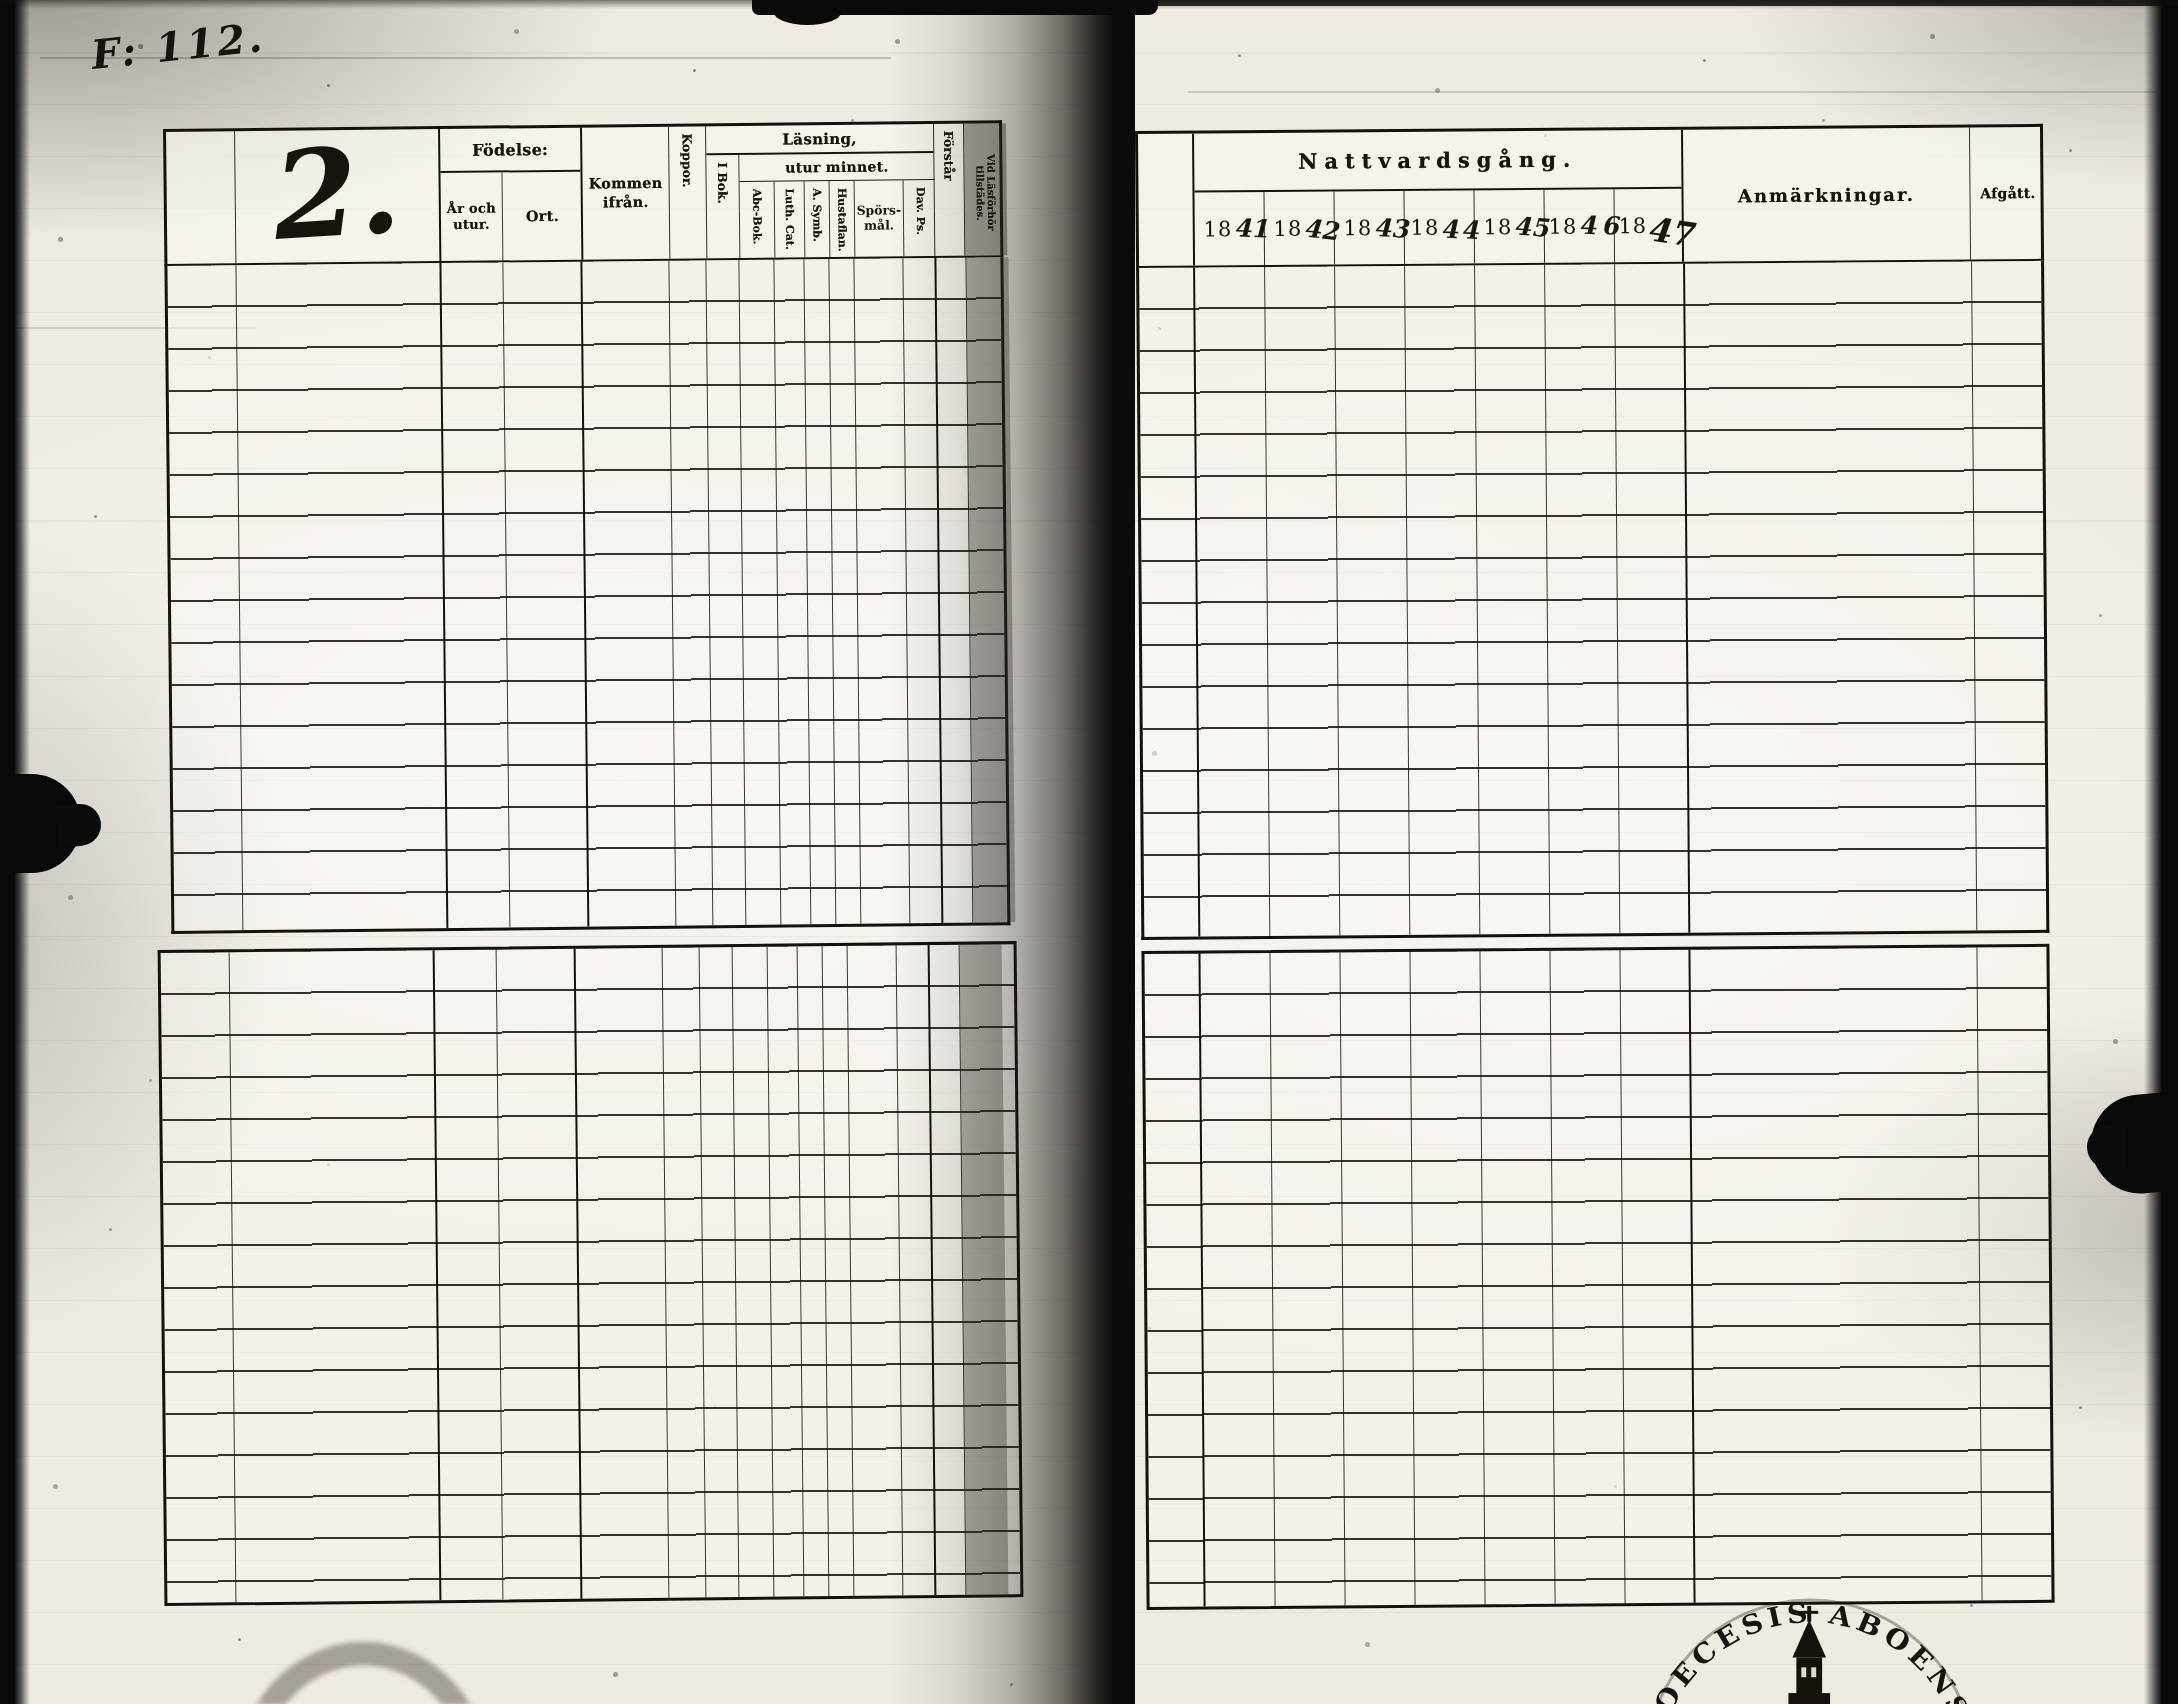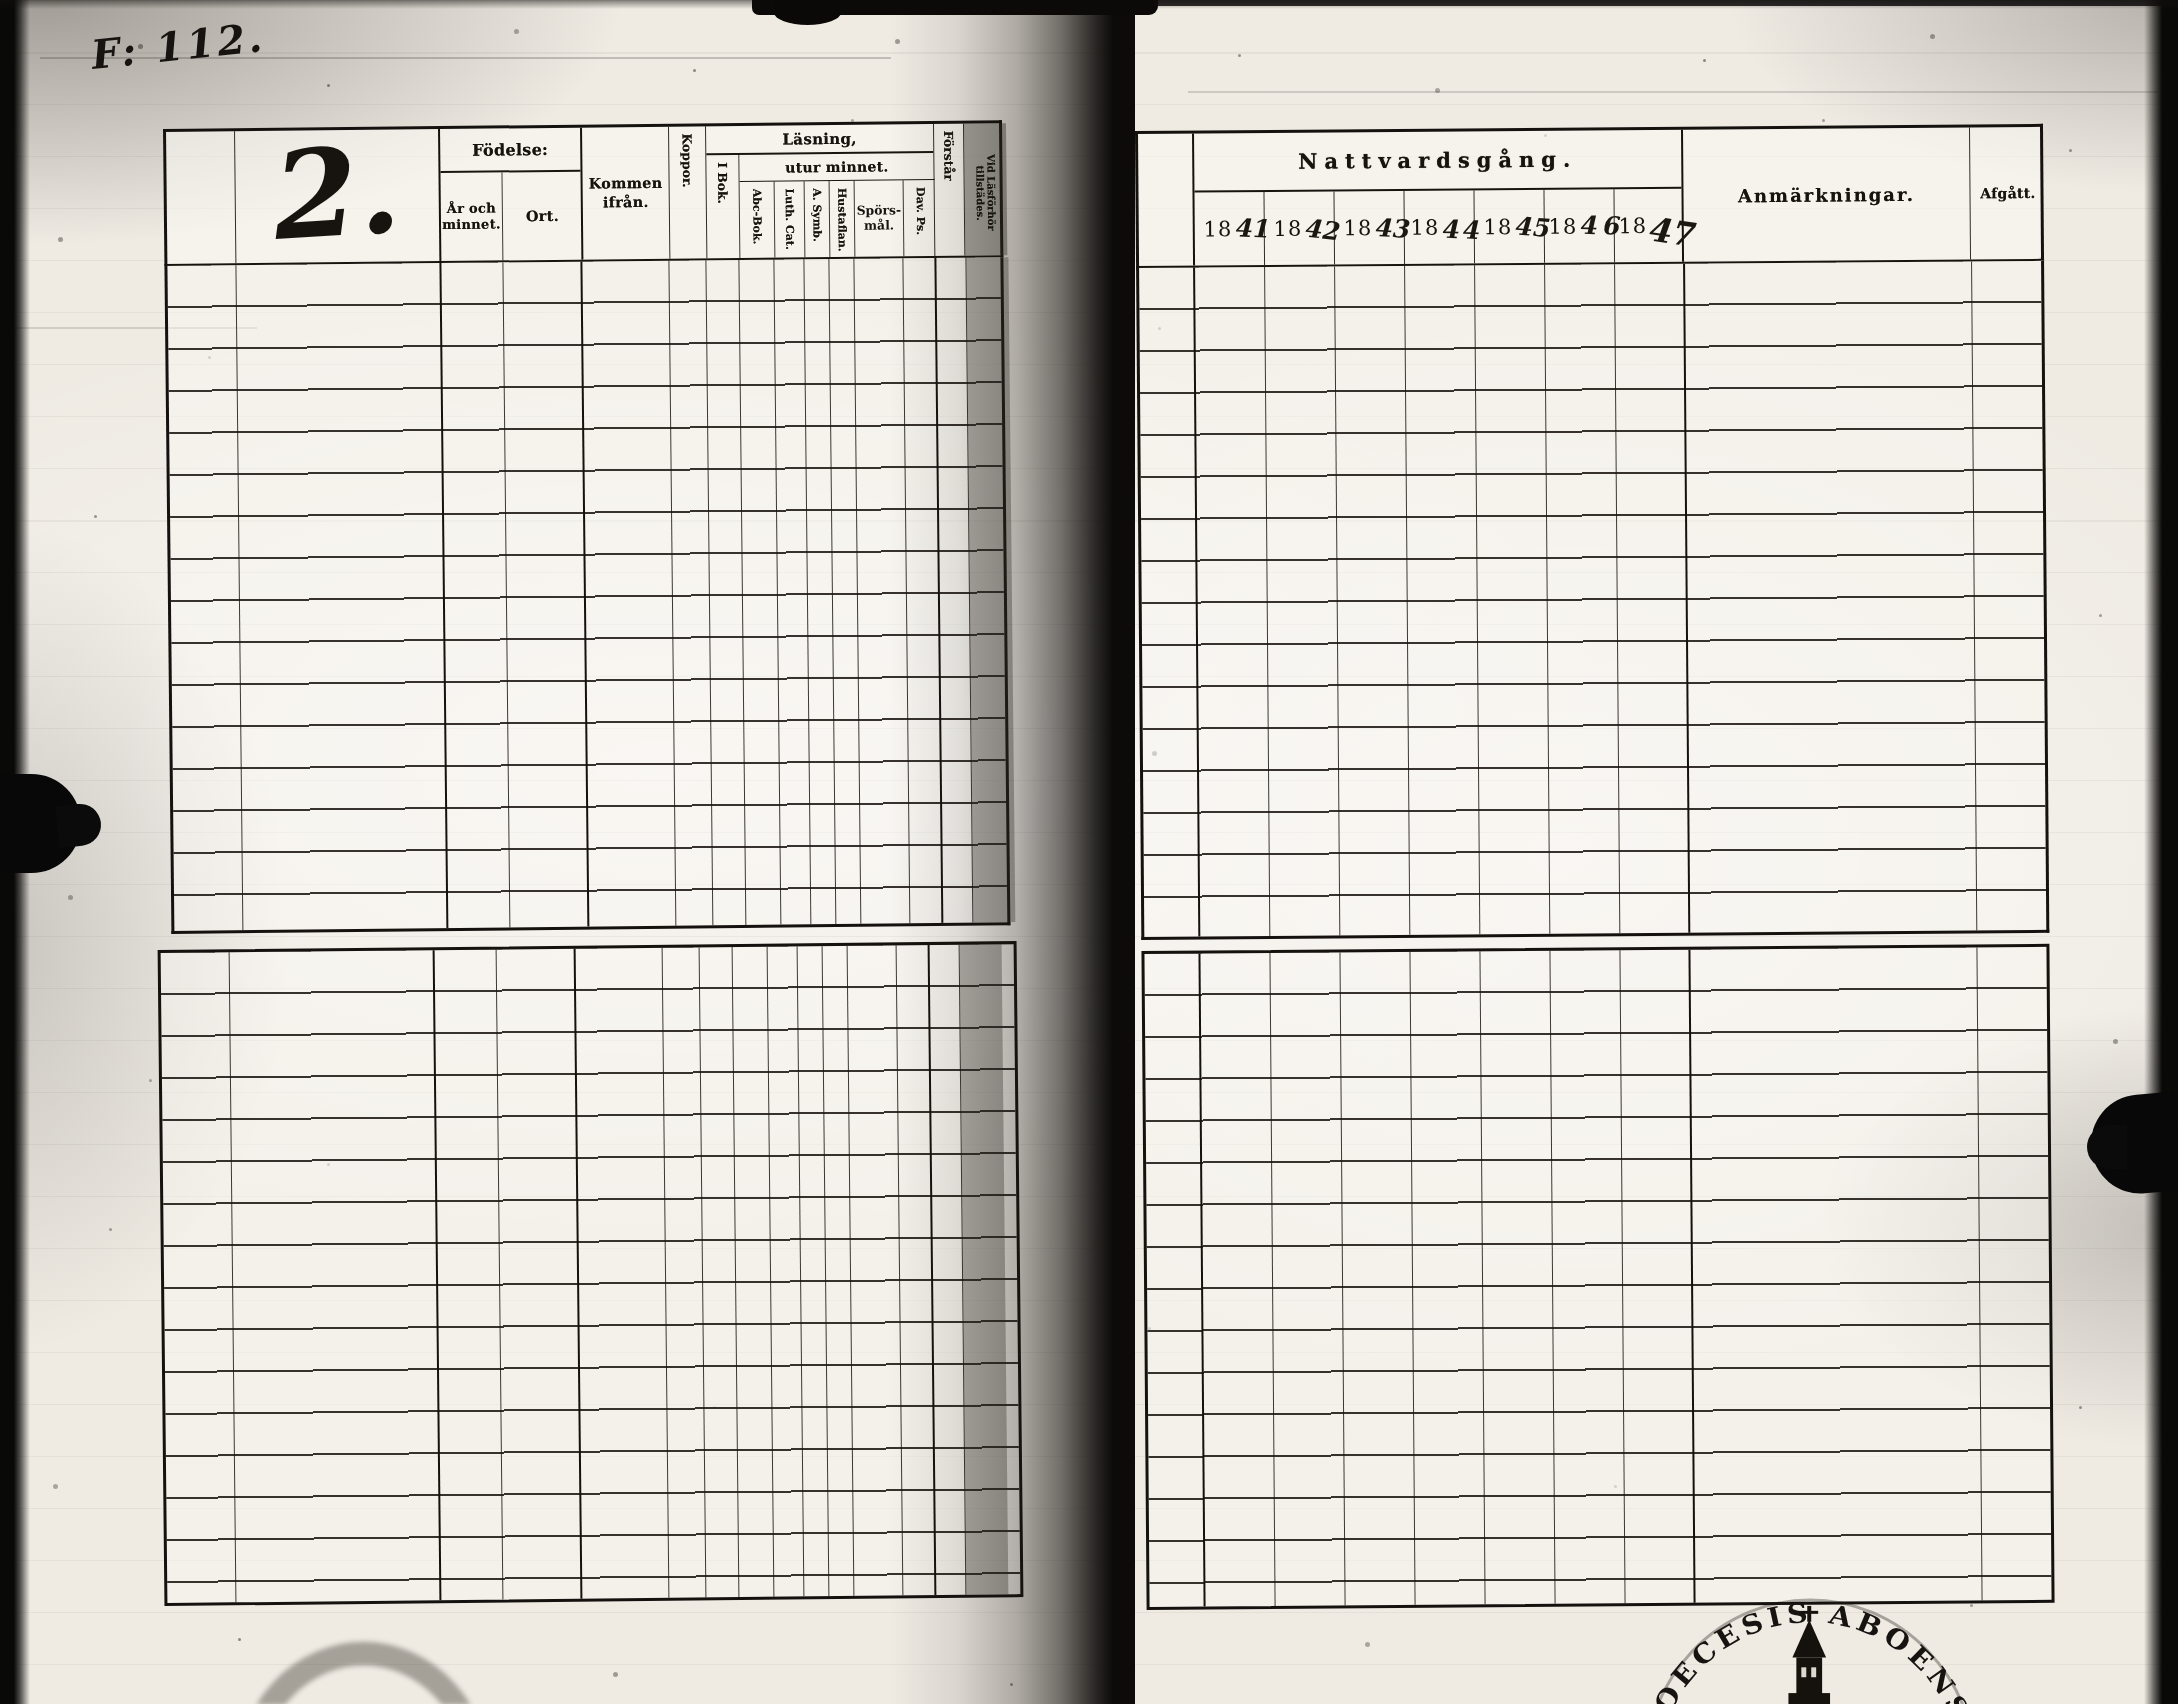--- a/index.html
+++ b/index.html
@@ -140,21 +140,21 @@
 
 <div class="tbl tblL">
   <div class="hdr">
     <div class="hc cA"></div>
     <div class="hc cB bR2">
       <span class="big2">2.</span>
     </div>
     <div class="gFod">
       <div class="hc gFodTop lbl nob">Födelse:</div>
       <div class="gFodSub">
-        <div class="hc cAr lbl sz13">År och minnet.</div>
+        <div class="hc cAr lbl sz13">År och utur.</div>
         <div class="hc cOrt lbl sz14 nob">Ort.</div>
       </div>
     </div>
     <div class="hc cKom lbl sz14" style="padding:0 8px">Kommen ifrån.</div>
     <div class="hc cKop r13 topstart">
       <span class="rot">Koppor.</span>
     </div>
     <div class="gLas">
       <div class="hc gLasTop lbl nob">Läsning,</div>
       <div class="gLasBot">

